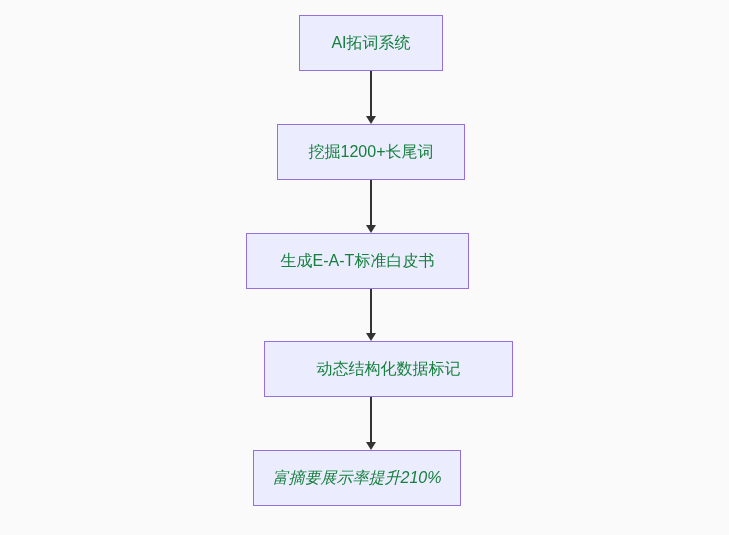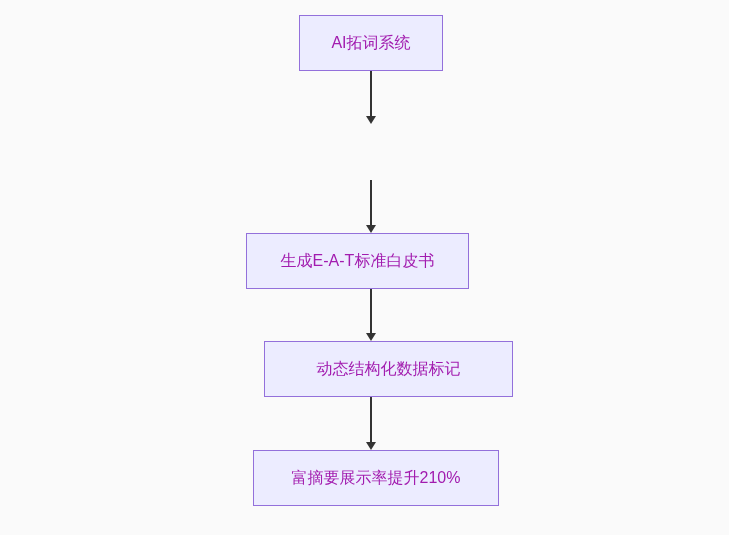--- a/index.html
+++ b/index.html
@@ -10,33 +10,33 @@
     background: #fafafa;
     font-family: "Liberation Sans", sans-serif;
     overflow: hidden;
   }
   .node {
     position: absolute;
     box-sizing: border-box;
     height: 56px;
     background: #ECECFF;
     border: 1px solid #9370DB;
-    color: #a21caf;
+    color: #15803d;
     font-size: 16px;
     display: flex;
     align-items: center;
     justify-content: center;
     text-align: center;
     white-space: nowrap;
   }
   .n1 { left: 299px; top: 15px;  width: 144px; }
   .n2 { left: 277px; top: 124px; width: 188px; }
   .n3 { left: 246px; top: 233px; width: 223px; }
   .n4 { left: 264px; top: 341px; width: 249px; }
-  .n5 { left: 253px; top: 450px; width: 246px; }
+  .n5 { left: 253px; top: 450px; width: 208px; font-style: italic; }
 
   .edge {
     position: absolute;
     left: 366px;           
     width: 10px;
   }
   .e1 { top: 71px;  height: 53px; }
   .e2 { top: 180px; height: 53px; }
   .e3 { top: 289px; height: 52px; }
   .e4 { top: 397px; height: 53px; }
@@ -65,20 +65,21 @@
 
 <div class="canvas">
 
   <div class="node n1">AI拓词系统</div>
 
   <div class="edge e1">
     <div class="edge-line"></div>
     <div class="edge-head"></div>
   </div>
 
+  <div class="node n2">挖掘1200+长尾词</div>
 
   <div class="edge e2">
     <div class="edge-line"></div>
     <div class="edge-head"></div>
   </div>
 
   <div class="node n3">生成E-A-T标准白皮书</div>
 
   <div class="edge e3">
     <div class="edge-line"></div>

